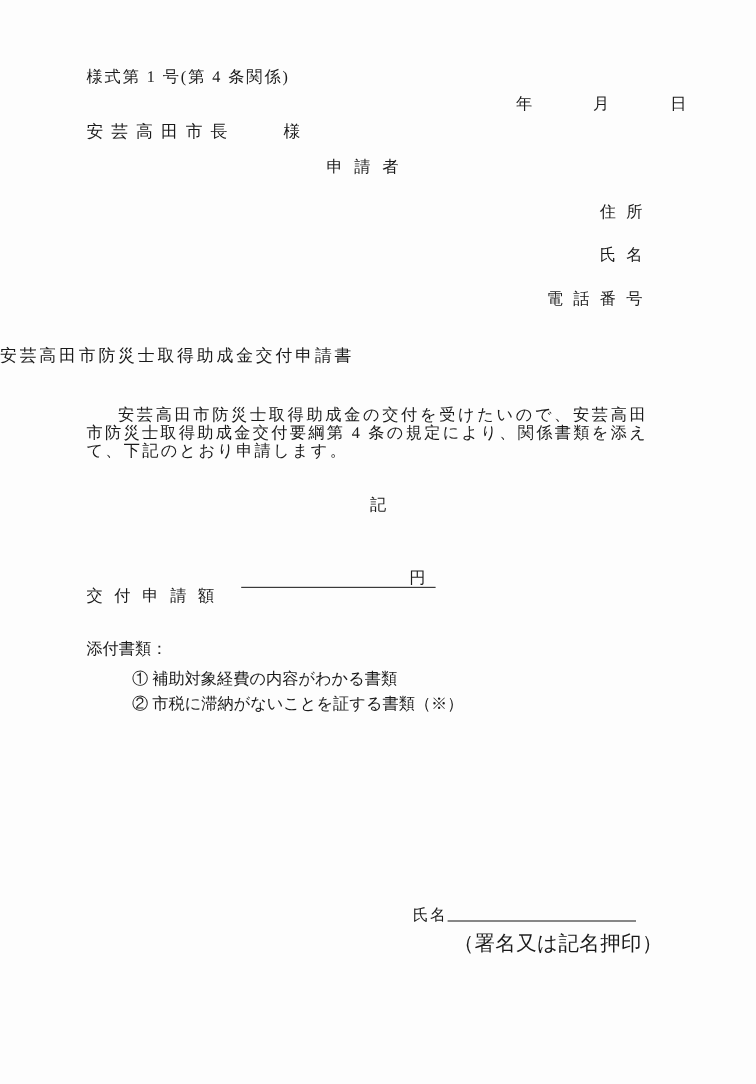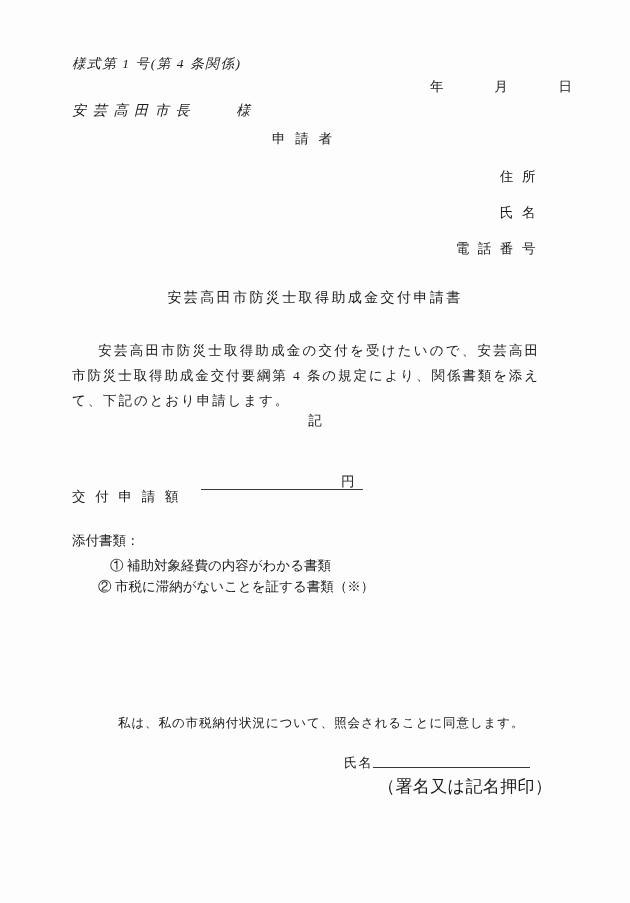--- a/index.html
+++ b/index.html
@@ -23,21 +23,21 @@
     inset: 0;
   }
   
   .row {
     position: absolute;
     white-space: nowrap;
     line-height: 1;
   }
   .t13 { font-size: 13.5px; }
   .t14 { font-size: 14px; }
-  .sp1 { letter-spacing: 1.6px; font-style: italic; }
+  .sp1 { letter-spacing: 1.6px; }
   .sp2 { letter-spacing: 3.2px; }
 
   
   #form-number { left: 72px; top: 57px; }
 
   
   #date-line { left: 430px; top: 80px; }
   #date-line .date-unit { display: inline-block; }
   #date-line .gap { display: inline-block; width: 44px; }
 
@@ -71,33 +71,33 @@
     margin-left: 1px;
   }
   #field-address  { top: 170px; }
   #field-name     { top: 206px; }
   #field-phone    { top: 242px; }
 
   
   #doc-title {
     left: 0; right: 0;
     top: 291px;
-    text-align: center;
+    text-align: left;
     font-size: 14px;
     letter-spacing: 2.4px;
   }
 
   
   #body-text {
     position: absolute;
     left: 72px;
     top: 338px;
     width: 468px;
     font-size: 13.5px;
-    line-height: 25px;
+    line-height: 15px;
     text-align: justify;
     letter-spacing: 1.9px;
   }
   #body-text .indent { display: inline-block; width: 26px; }
 
   
   #ki-marker {
     left: 0; right: 0;
     top: 414px;
     text-align: center;
@@ -118,21 +118,21 @@
   #amount-unit {
     position: absolute;
     left: 341px;
     top: 473px;
     font-size: 13.5px;
   }
 
   
   #attachments-label { left: 72px; top: 534px; }
   #attach-1 { left: 110px; top: 559px; }
-  #attach-2 { left: 98px; top: 580px; }
+  #attach-2 { left: 110px; top: 580px; }
 
   
   #note-line { left: 84px; top: 671px; font-size: 12.5px; letter-spacing: 0.9px; }
 
   
   #consent-line { left: 118px; top: 717px; font-size: 12.5px; letter-spacing: 0.9px; }
 
   
   .sig-row {
     position: absolute;
@@ -204,21 +204,20 @@
 
   <div class="row t13 sp2" id="amount-label">交 付 申 請 額</div>
   <div id="amount-blank"></div>
   <div id="amount-unit">円</div>
 
   <div class="row t13" id="attachments-label">添付書類：</div>
   <div class="row t13" id="attach-1">① 補助対象経費の内容がわかる書類</div>
   <div class="row t13" id="attach-2">② 市税に滞納がないことを証する書類（※）</div>
 
 
-  <div class="row" id="consent-line">私は、私の市税納付状況について、照会されることに同意します。</div>
 
   <div class="sig-row">
     <span class="sig-label">氏名</span>
     <span class="sig-rule"></span>
   </div>
   <div class="row" id="sig-caption">（署名又は記名押印）</div>
 
 </div>
 
 </body></html>

